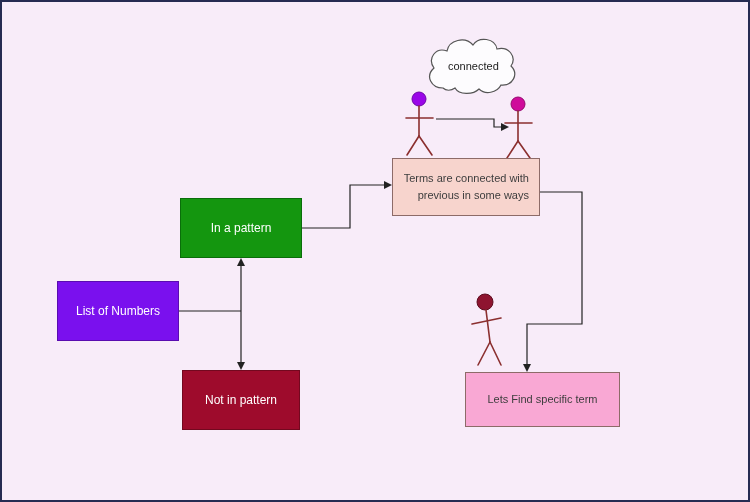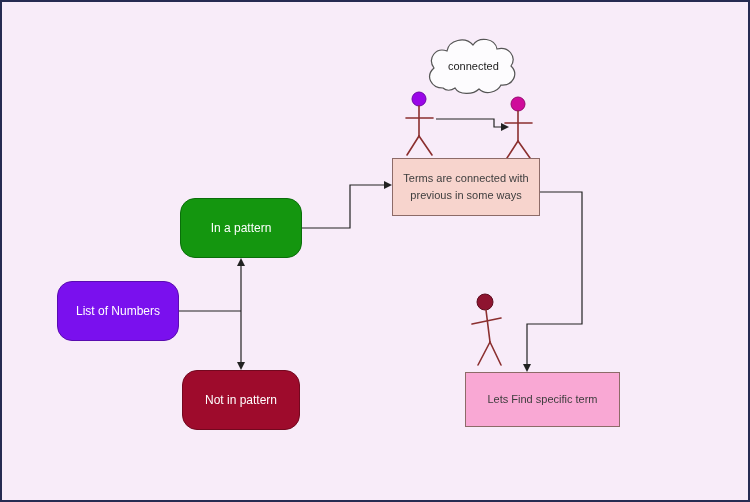--- a/index.html
+++ b/index.html
@@ -8,25 +8,25 @@
     position:relative;
     width:750px; height:502px;
     background:#f8ecf9;
     border:2px solid #262b52;
     overflow:hidden;
   }
   .svg-layer { position:absolute; left:0; top:0; width:750px; height:502px; }
   .node {
     position:absolute;
     display:flex; align-items:center; justify-content:center;
-    text-align:center;
+    text-align:right;
     font-size:12px;
     cursor:default;
   }
-  .light-text { color:#ffffff;border-radius:15px; }
+  .light-text { color:#ffffff; }
   .dark-text  { color:#3d3d3d; font-size:11px; line-height:1.55; padding:4px 10px; }
   #in-pattern      { left:178px; top:196px; width:122px; height:60px; background:#14960f; border:1px solid #0a6e0a; }
   #list-of-numbers { left:55px;  top:279px; width:122px; height:60px; background:#7a10ee; border:1px solid #5a0cb0; }
   #not-in-pattern  { left:180px; top:368px; width:118px; height:60px; background:#9e0b2c; border:1px solid #73081f; }
   #terms-box       { left:390px; top:156px; width:148px; height:58px; background:#f7d4cd; border:1px solid #8d6b68; }
   #find-box        { left:463px; top:370px; width:155px; height:55px; background:#f9a8d4; border:1px solid #8d6b68; }
   .cloud-label {
     position:absolute; left:430px; top:58px; width:86px;
     font-size:11px; color:#222222;margin-left:16px;
   }

